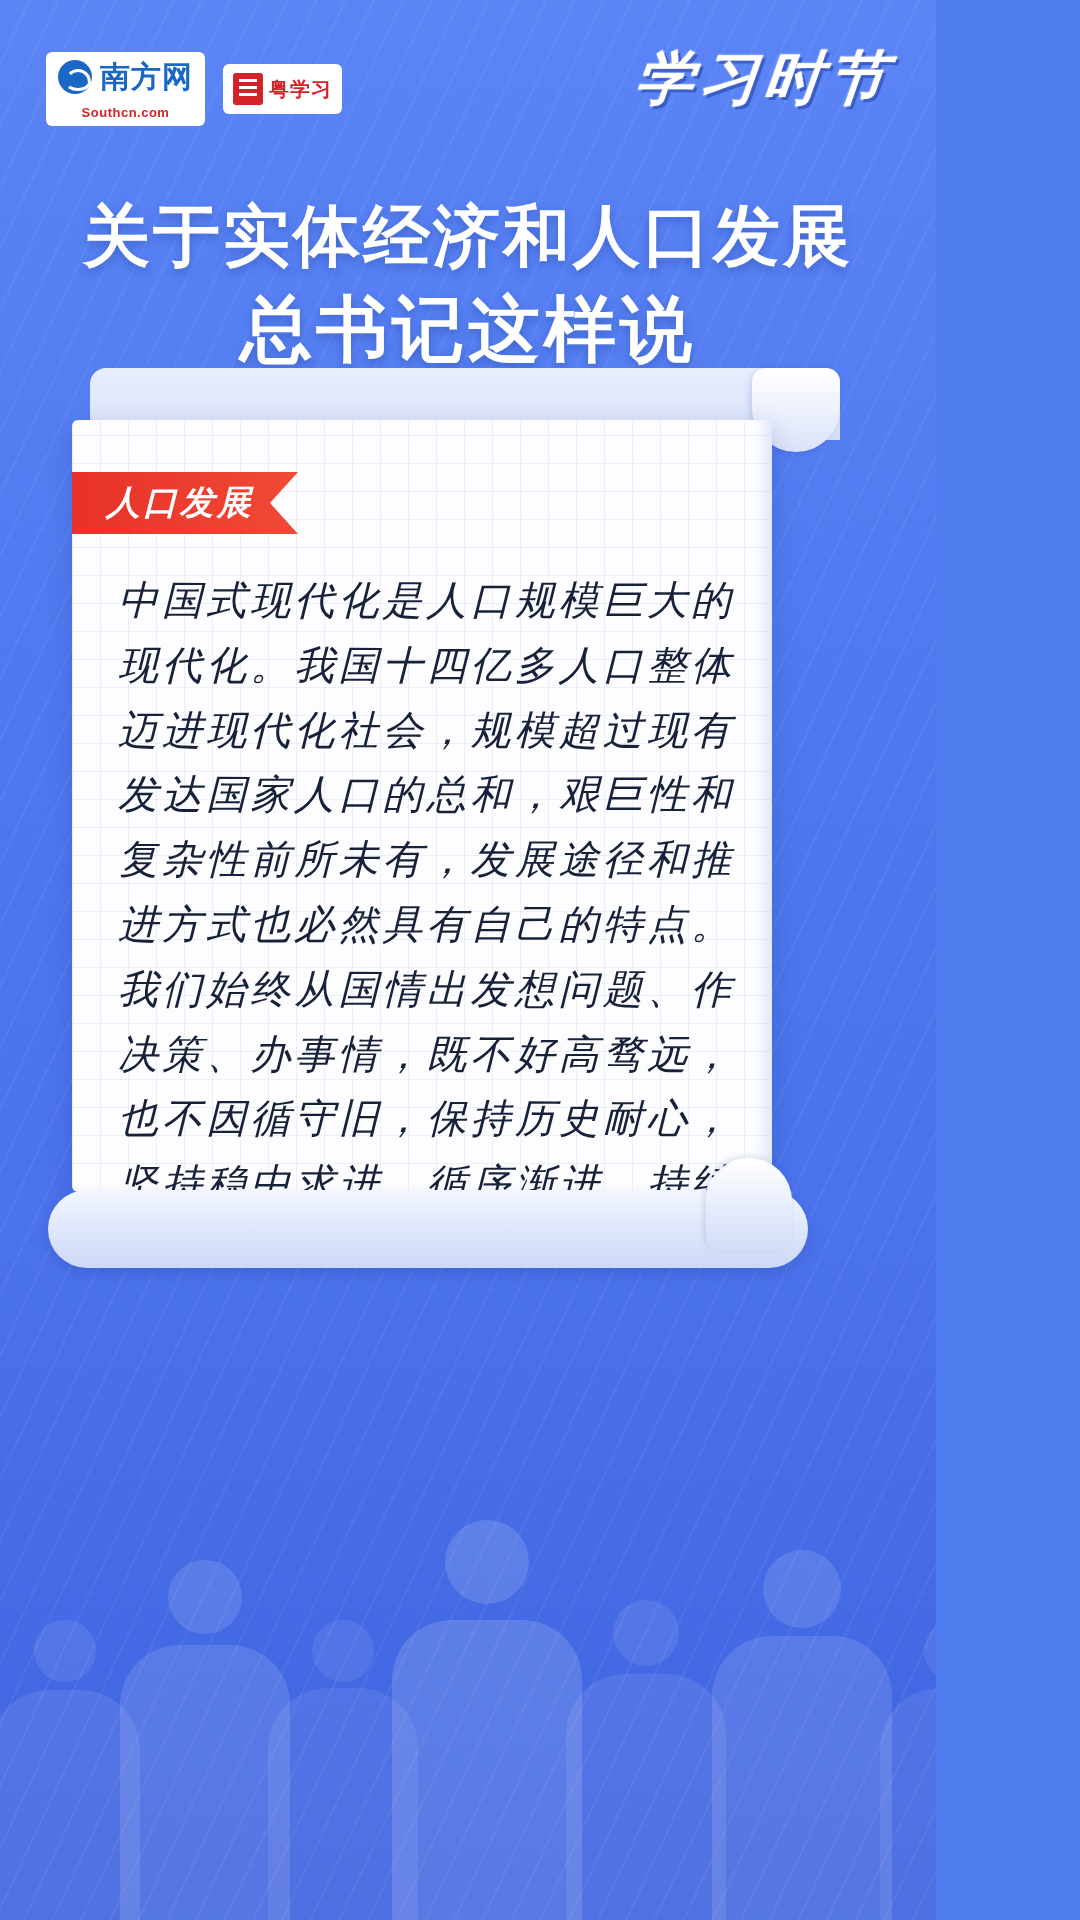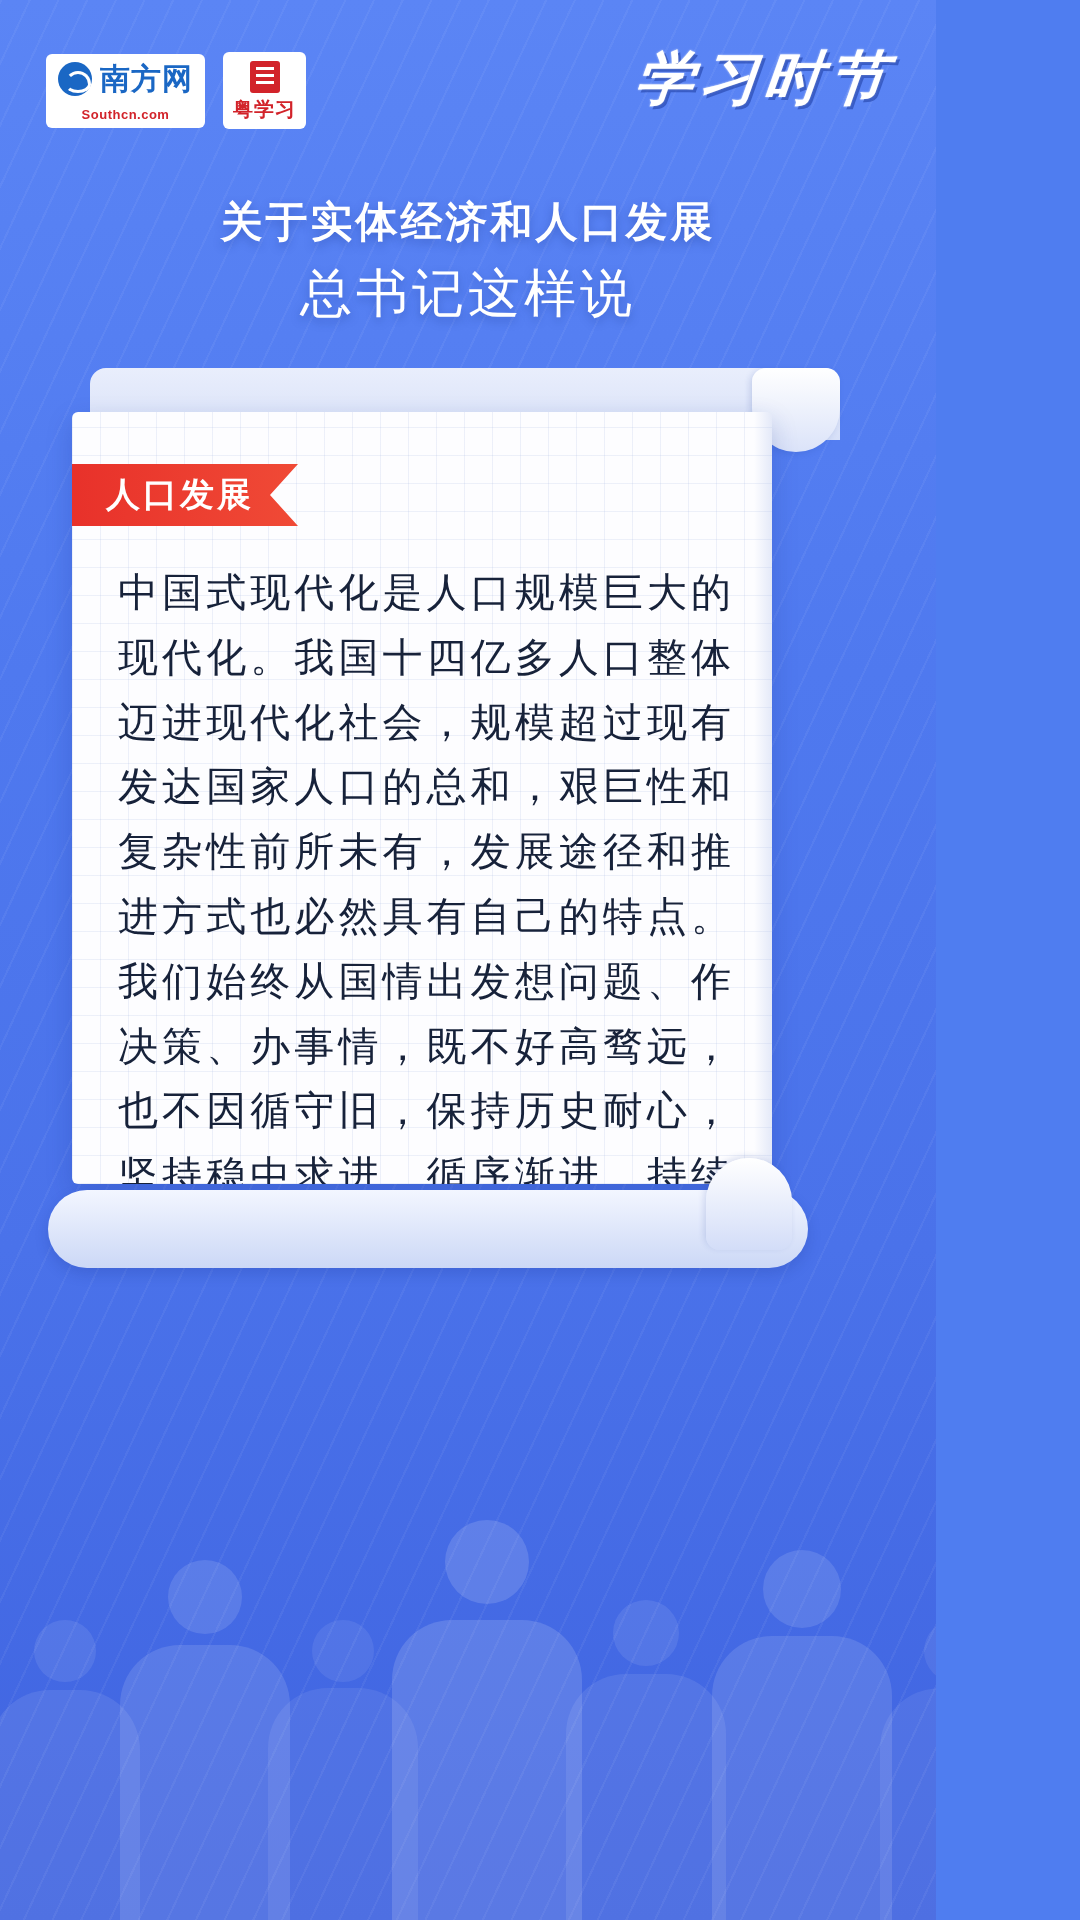--- a/index.html
+++ b/index.html
@@ -115,21 +115,20 @@
     letter-spacing: 0.5px;
     margin-top: 11px;
   }
   .logo-yue {
     display: flex;
     align-items: center;
     gap: 6px;
     background: #ffffff;
     border-radius: 6px;
     padding: 9px 10px;
-    flex-direction: column;
   }
   .logo-yue .book {
     width: 30px;
     height: 32px;
     background: #d2232a;
     border-radius: 3px;
     position: relative;
   }
   .logo-yue .book::before {
     content: "";
@@ -170,35 +169,35 @@
   
   .title-wrap {
     position: absolute;
     top: 196px;
     left: 0;
     right: 0;
     text-align: center;
   }
   .title-line1 {
     font-family: "DejaVu Sans", sans-serif;
-    font-size: 42px;
+    font-size: 67px;
     font-weight: bold;
     color: #ffffff;
     letter-spacing: 3px;
     line-height: 1.22;
     text-shadow: 0 4px 10px rgba(24,52,140,0.35);
   }
   .title-line2 {
     font-family: "DejaVu Sans", sans-serif;
-    font-size: 52px;
-    font-weight: normal;
+    font-size: 72px;
+    font-weight: bold;
     color: #ffffff;
     letter-spacing: 4px;
     line-height: 1.25;
-    margin-top: 14px;
+    margin-top: 6px;
     text-shadow: 0 4px 10px rgba(24,52,140,0.35);
   }
 
   
   .scroll {
     position: absolute;
     top: 368px;
     left: 48px;
     width: 792px;
     height: 900px;
@@ -218,30 +217,31 @@
     top: 0px;
     width: 88px;
     height: 84px;
     background: linear-gradient(180deg, #ffffff 0%, #dbe3f9 100%);
     border-radius: 14px 14px 44px 44px;
     box-shadow: -2px 2px 6px rgba(40,70,160,0.18);
   }
   .paper {
     position: absolute;
     left: 24px;
-    top: 44px;
+    top: 52px;
     width: 700px;
     height: 772px;
     background: #fdfdff;
     border-radius: 6px;
     box-shadow: 0 10px 26px rgba(24,52,140,0.22);
     background-image:
       repeating-linear-gradient(0deg, rgba(150,170,220,0.16) 0px, rgba(150,170,220,0.16) 1px, rgba(0,0,0,0) 1px, rgba(0,0,0,0) 28px),
       repeating-linear-gradient(90deg, rgba(150,170,220,0.16) 0px, rgba(150,170,220,0.16) 1px, rgba(0,0,0,0) 1px, rgba(0,0,0,0) 28px);
     overflow: hidden;
+    font-style: italic;
   }
   .tag {
     position: absolute;
     left: 0;
     top: 52px;
     height: 62px;
     padding: 0 44px 0 34px;
     display: flex;
     align-items: center;
     background: linear-gradient(90deg, #e8312a 0%, #f04a36 100%);

